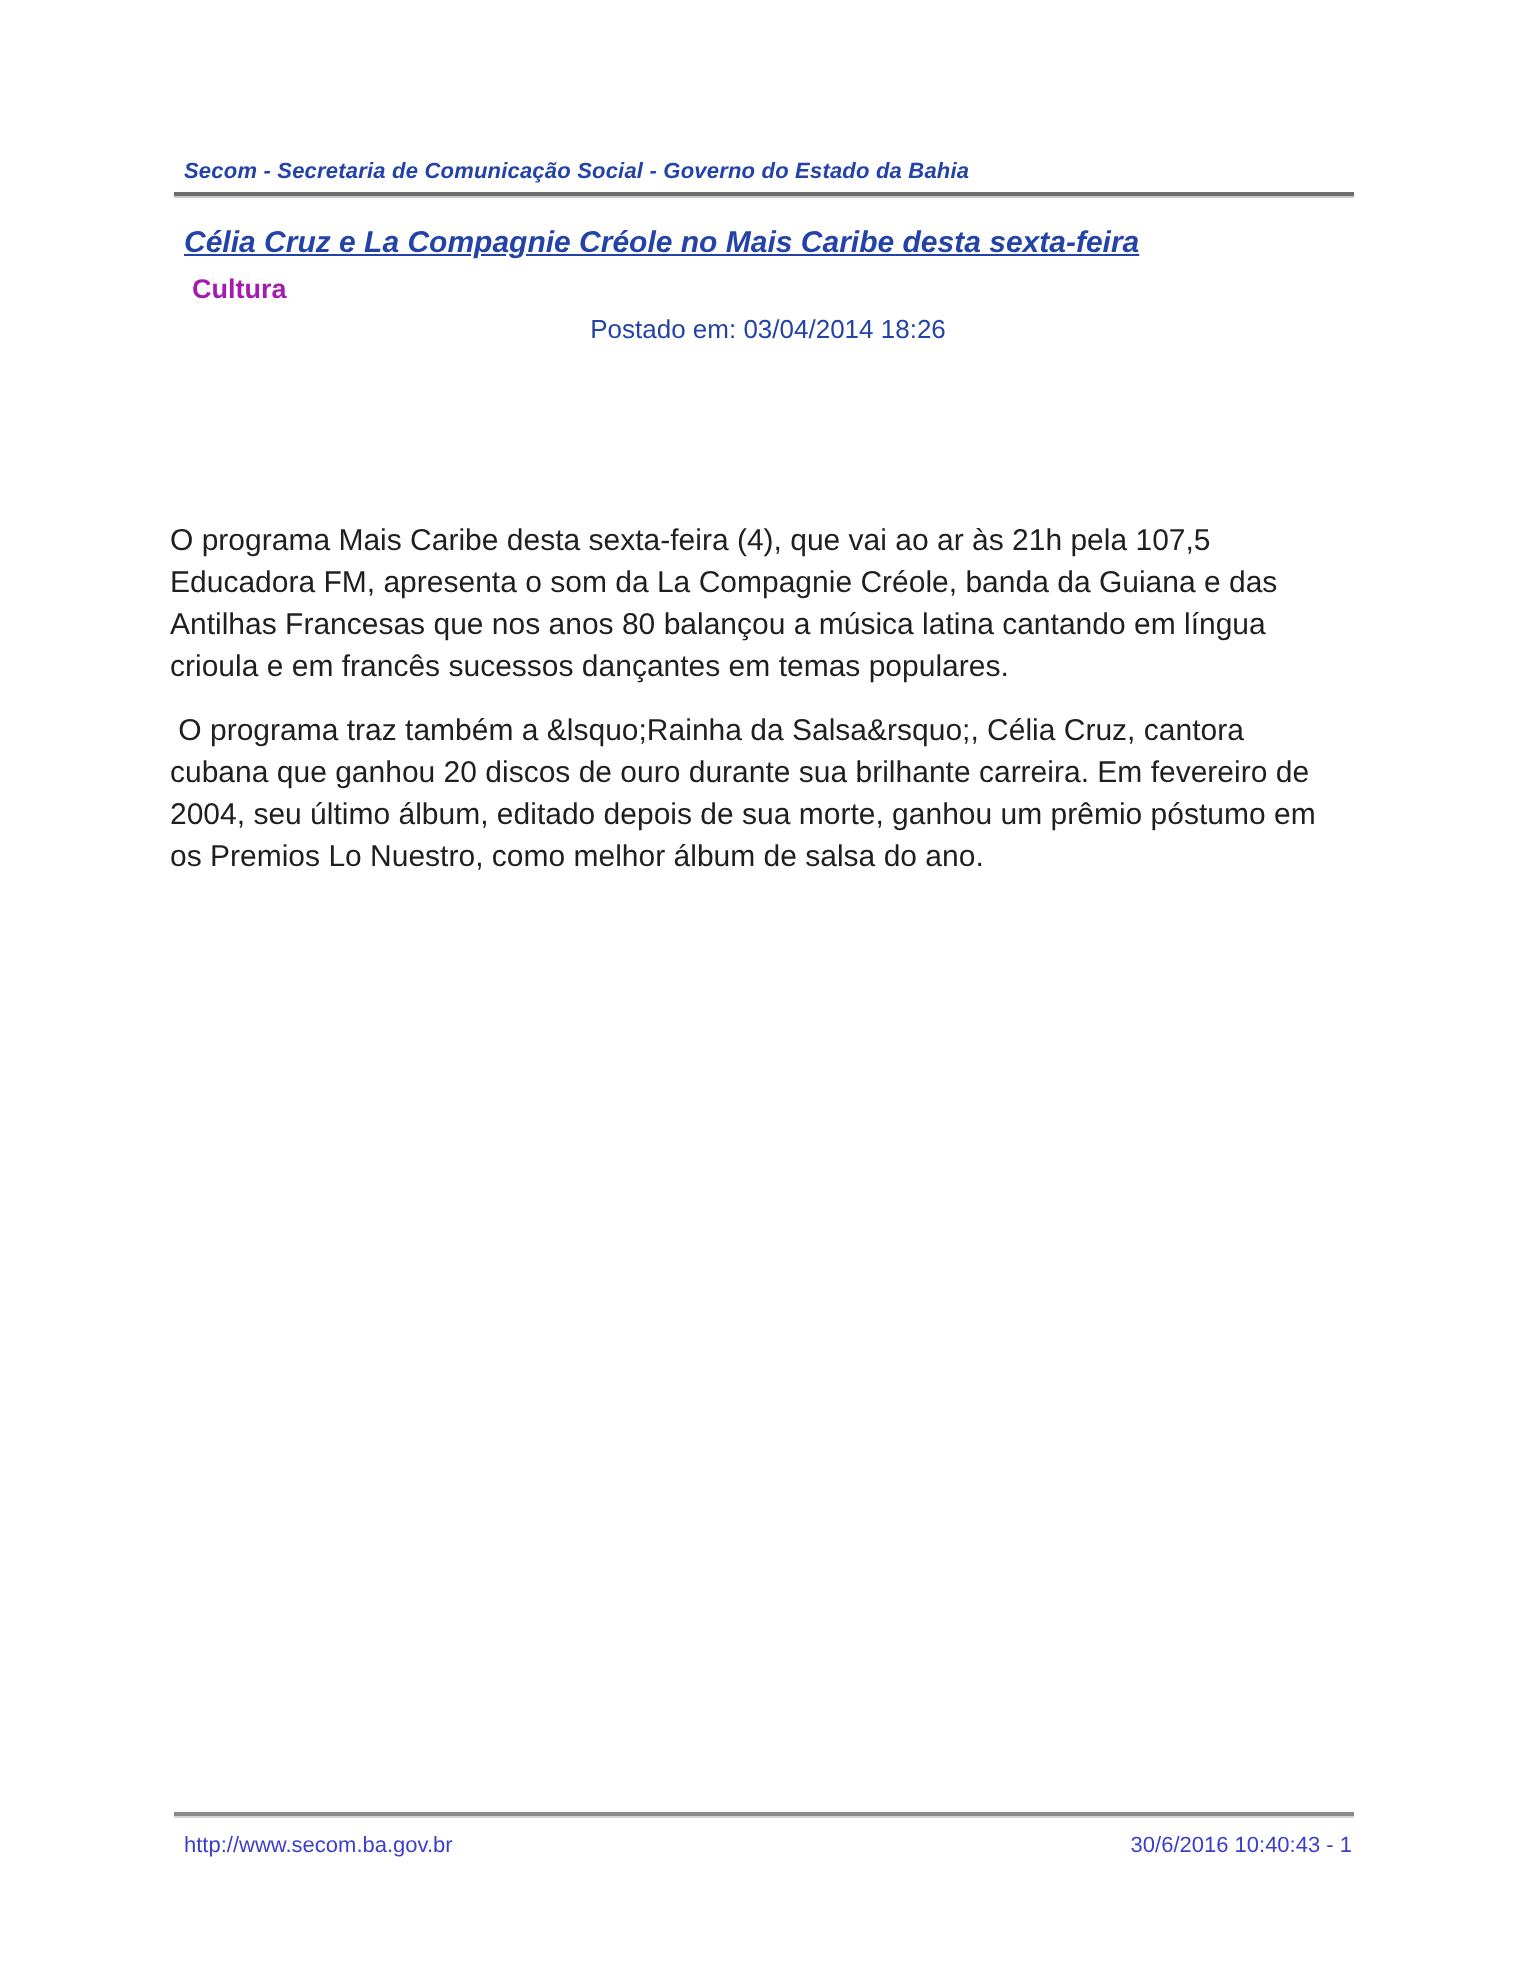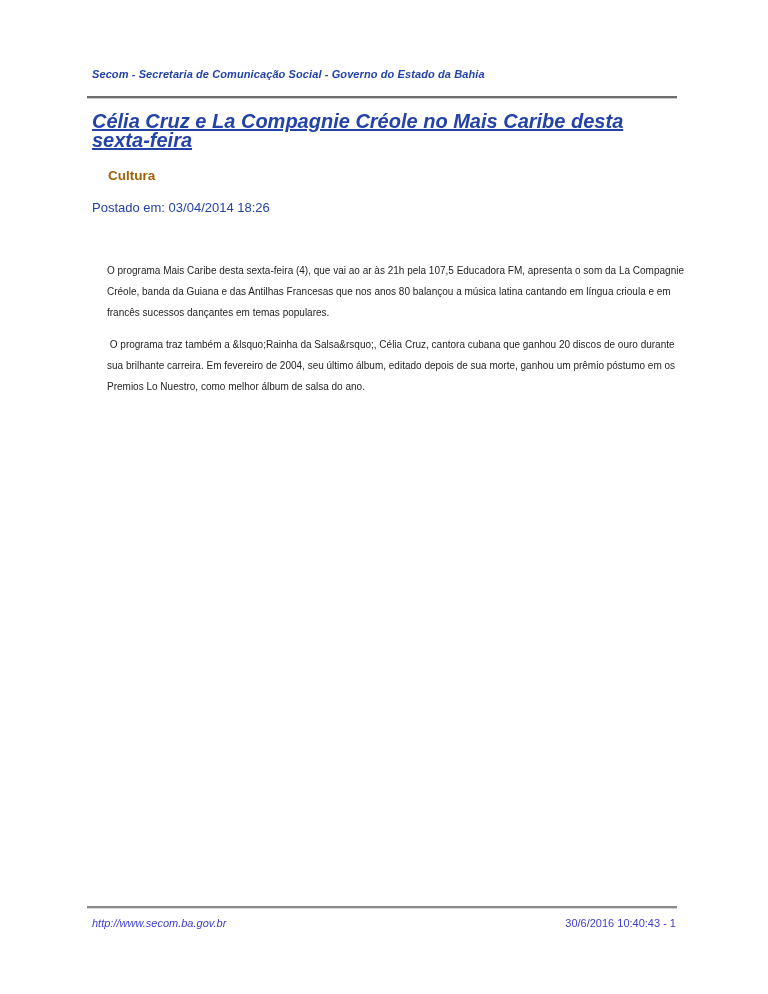--- a/index.html
+++ b/index.html
@@ -12,21 +12,21 @@
     width: 768px;
     height: 994px;
     background: #ffffff;
     font-family: "Liberation Sans", sans-serif;
     overflow: hidden;
   }
   
   .doc-header {
     position: absolute;
     left: 92px;
-    top: 68px;
+    top: 80px;
     width: 584px;
     font-size: 11px;
     font-weight: bold;
     font-style: italic;
     color: #2443a8;
     letter-spacing: 0.1px;
     white-space: nowrap;
   }
   .header-rule {
     position: absolute;
@@ -40,48 +40,49 @@
   
   .title-block {
     position: absolute;
     left: 92px;
     top: 112px;
     width: 584px;
   }
   .article-title {
     display: inline-block;
     margin: 0 0 2px 0;
-    font-size: 20px;
+    font-size: 15px;
     line-height: 19px;
     font-weight: bold;
     font-style: italic;
     color: #2443a8;
     text-decoration: underline;
     cursor: pointer;
   }
   .article-category {
-    margin: 16px;
+    margin: 4px;
     font-size: 13.5px;
     line-height: 16px;
     font-weight: bold;
-    color: #a16207;
+    color: #a21caf;
   }
   .article-posted {
     margin: 1px 0 17px 0;
     font-size: 13px;
     line-height: 16px;
     color: #2443a8;
+    text-align: center;
   }
   
   .article-body {
     position: absolute;
-    left: 107px;
+    left: 85px;
     top: 260px;
     width: 584px;
-    font-size: 10px;
+    font-size: 15px;
     line-height: 21px;
     color: #1f1f1f;
   }
   .article-body p {
     margin: 0 0 11px 0;
     white-space: pre-wrap;
   }
   
   .footer-rule {
     position: absolute;
@@ -98,21 +99,20 @@
     top: 917px;
     width: 584px;
     display: flex;
     justify-content: space-between;
     align-items: baseline;
     font-size: 11px;
     color: #3d3dcc;
   }
   .footer-url {
     cursor: pointer;
-    font-style: italic;
   }
 </style>
 </head>
 <body>
 
 <div class="page">
 
   <div class="doc-header">Secom - Secretaria de Comunicação Social - Governo do Estado da Bahia</div>
 
   <div class="header-rule"></div>

